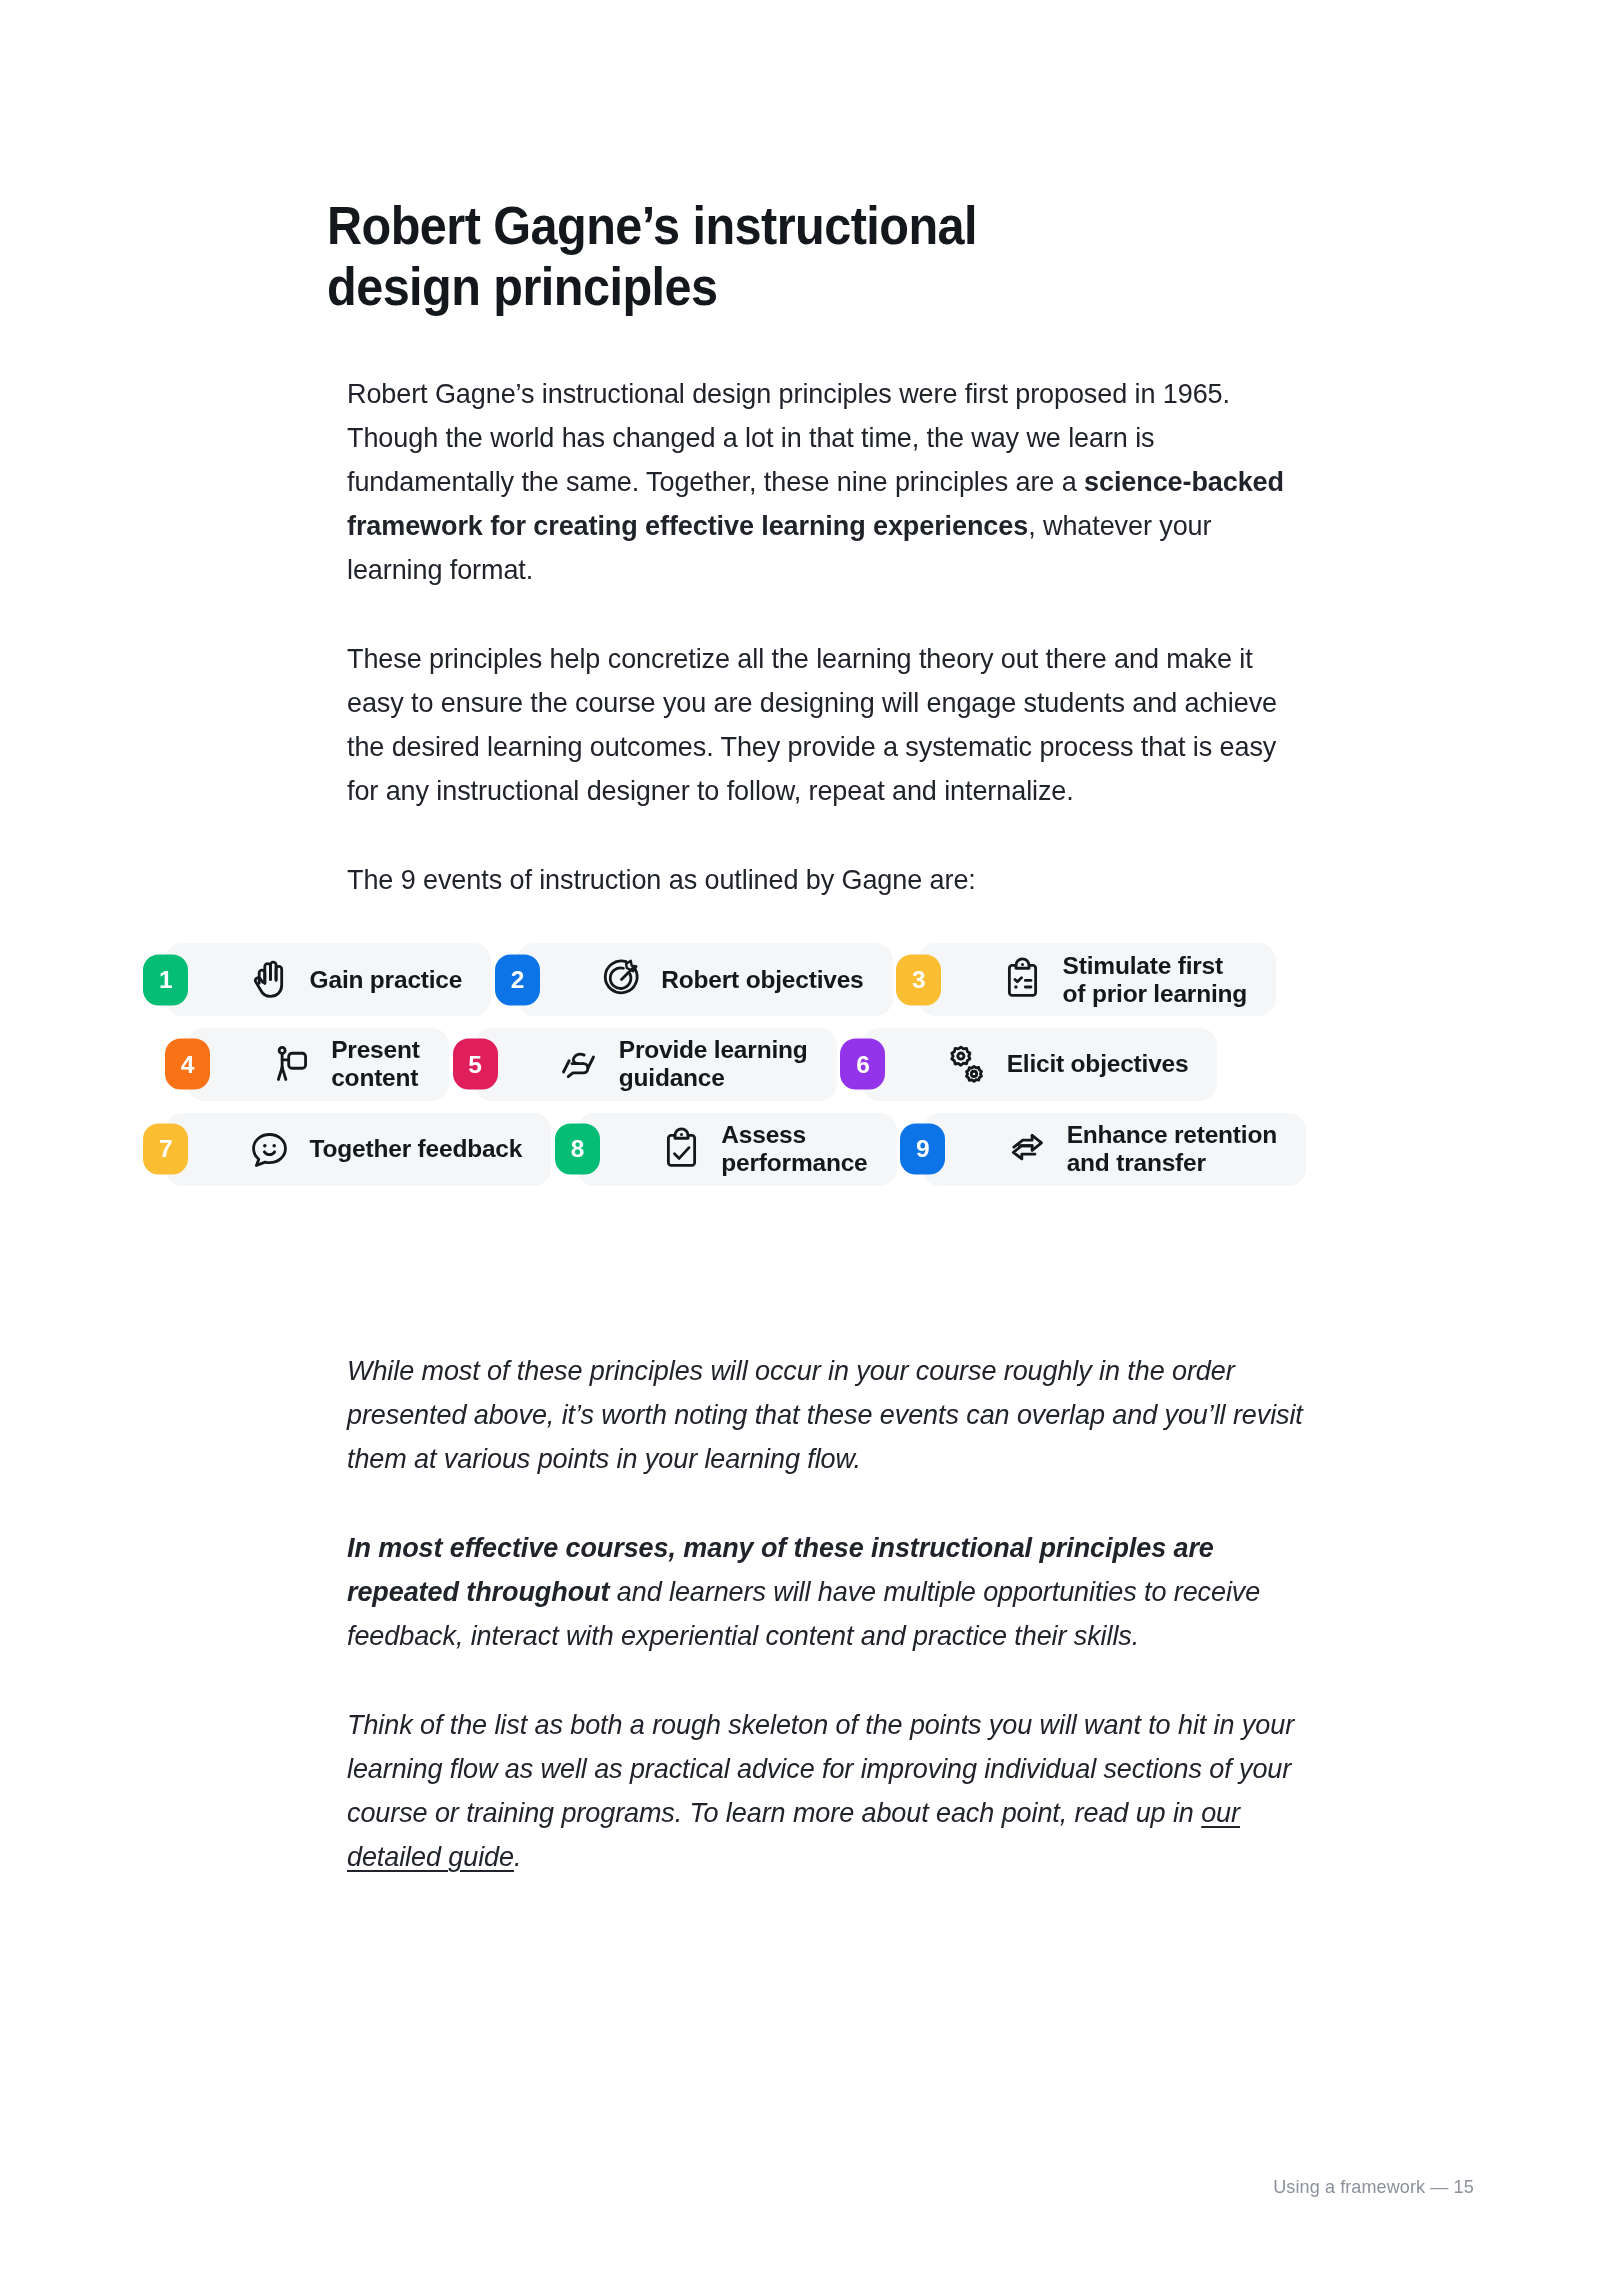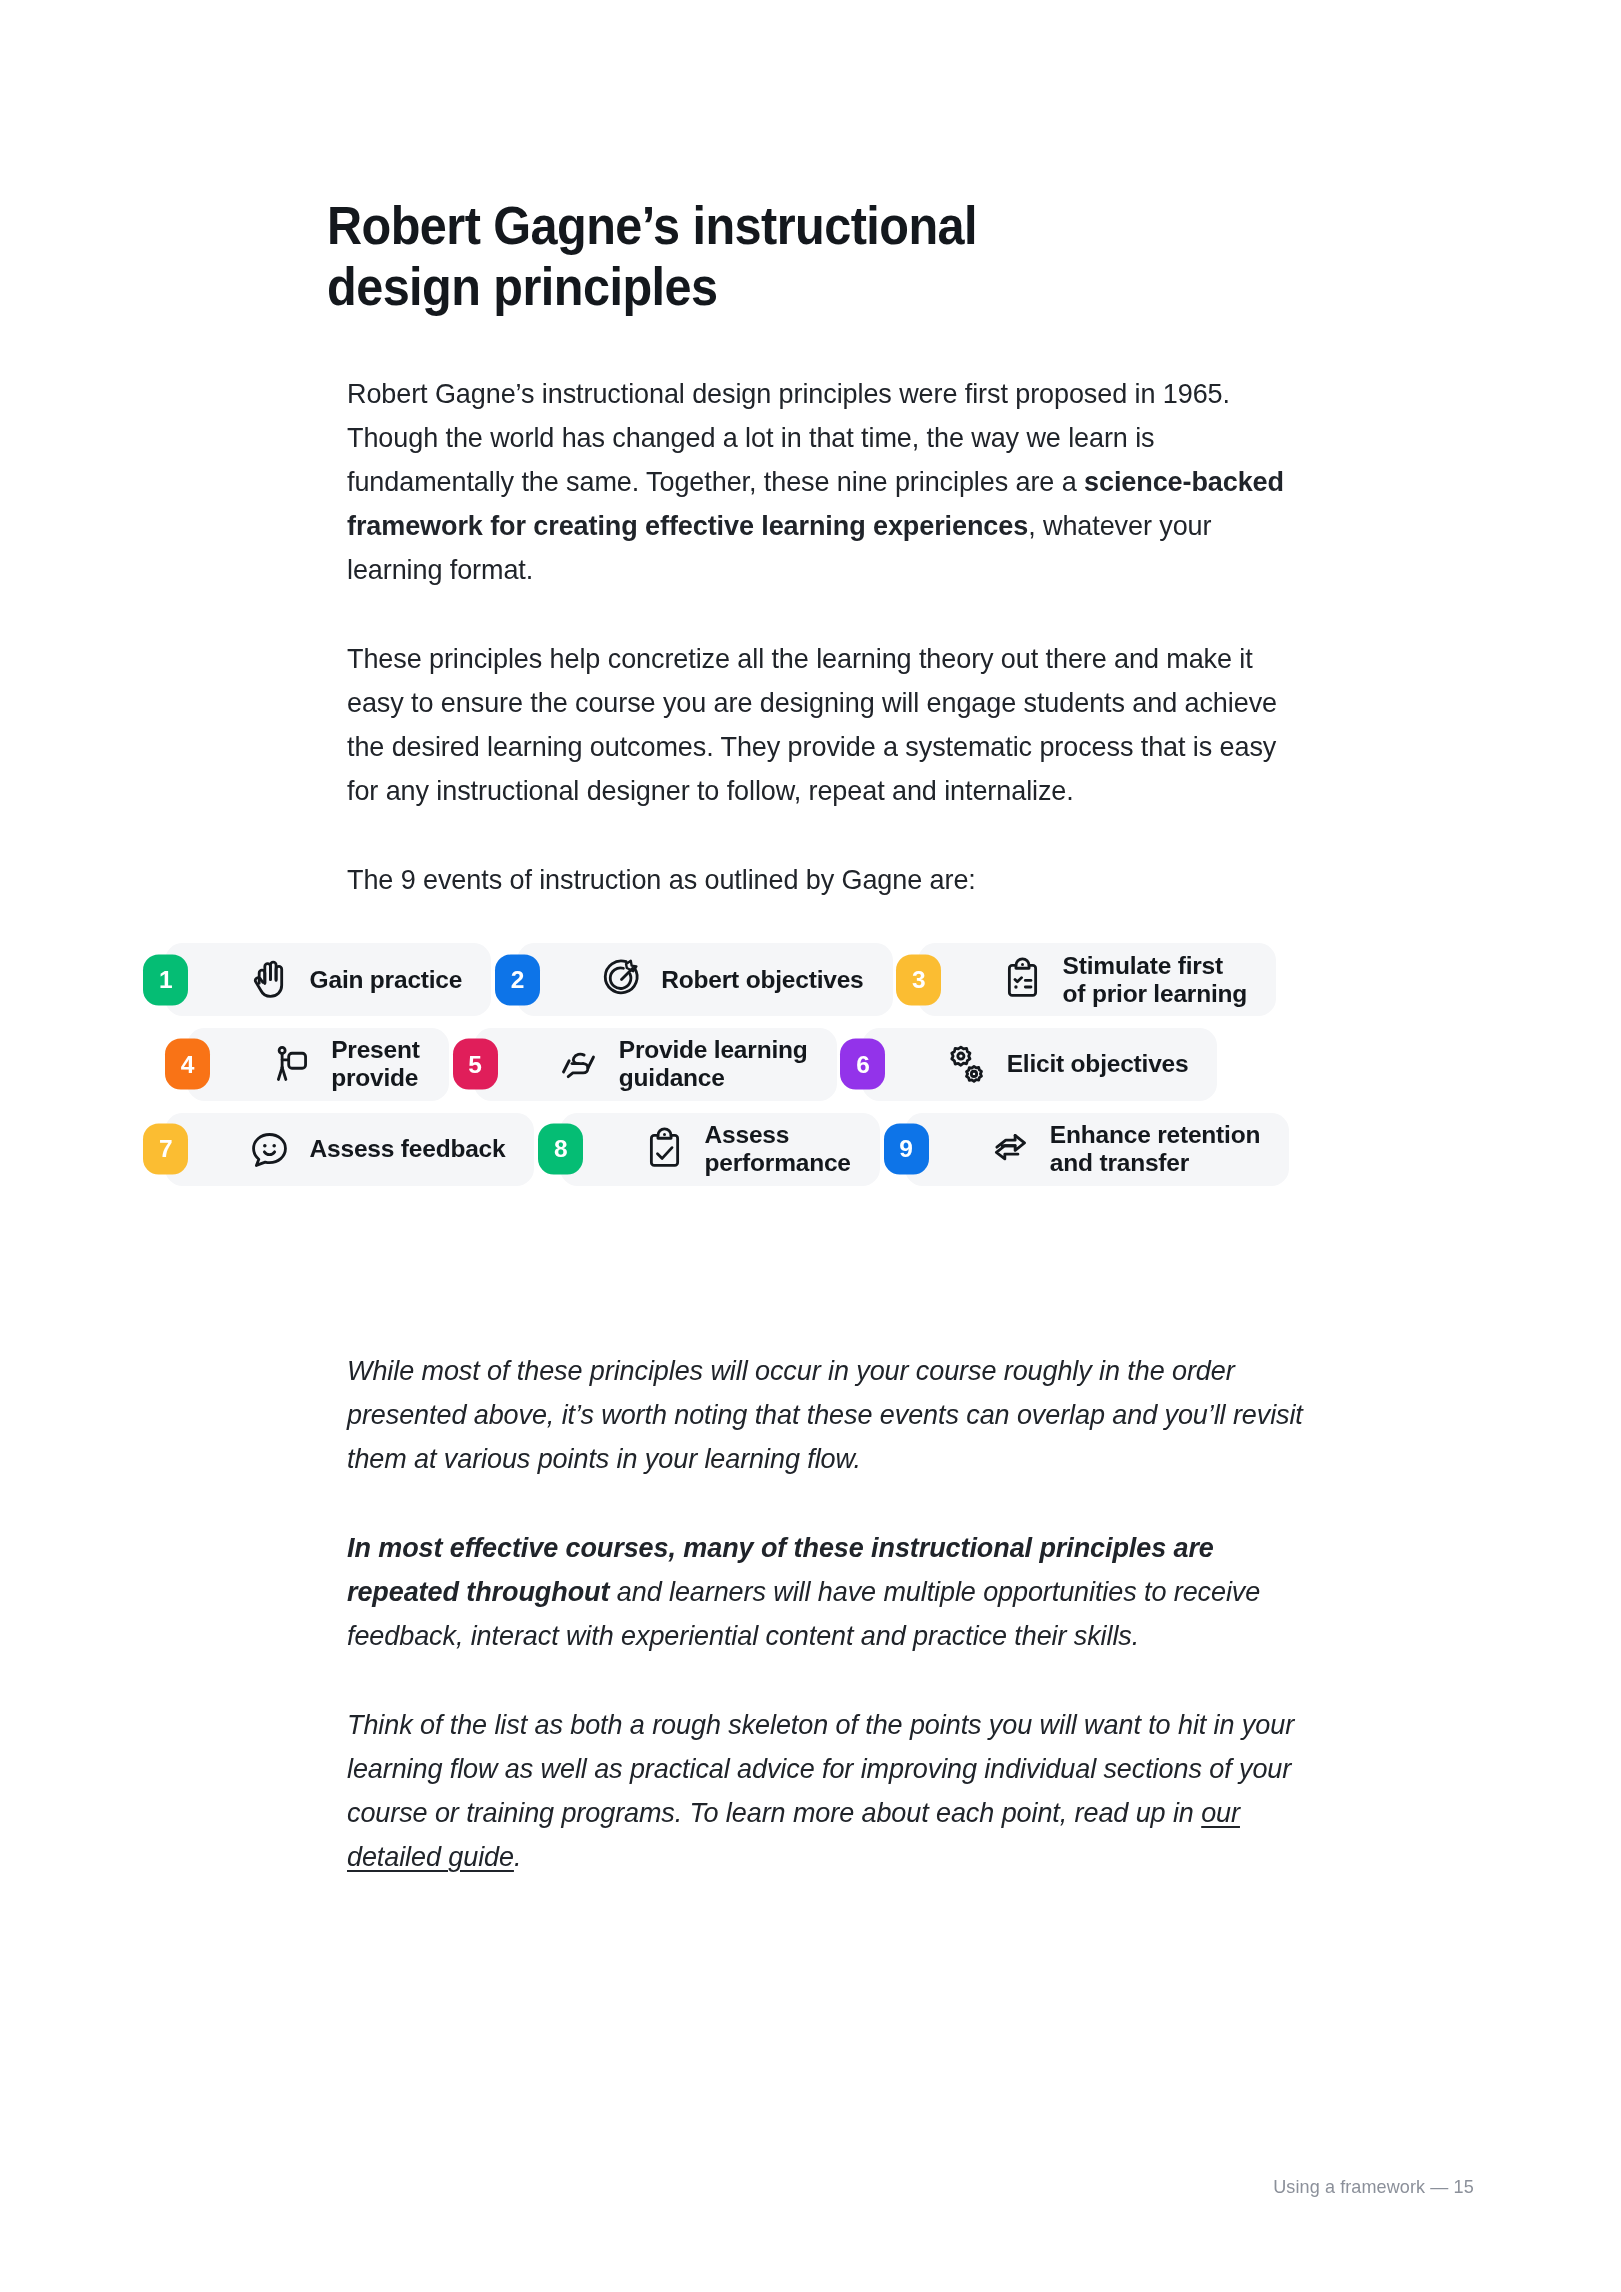--- a/index.html
+++ b/index.html
@@ -216,21 +216,21 @@
           <svg viewBox="0 0 48 48" fill="none" stroke="currentColor" stroke-width="3" stroke-linecap="round" stroke-linejoin="round">
             <circle cx="14" cy="9" r="3.2"></circle>
             <path d="M14 13v14"></path>
             <path d="M14 27l-4 13"></path>
             <path d="M14 27l4 13"></path>
             <path d="M14 19h6"></path>
             <rect x="21" y="12" width="18" height="16" rx="3.5"></rect>
           </svg>
         </span>
         <span class="chip-label">Present
-provide</span>
+content</span>
       </div>
 
       <div class="chip">
         <span class="badge" style="background:#e01e5a">5</span>
         <span class="chip-icon">
           <svg viewBox="0 0 48 48" fill="none" stroke="currentColor" stroke-width="3" stroke-linecap="round" stroke-linejoin="round">
             <path d="M8 32l6-12"></path>
             <path d="M40 16l-6 12"></path>
             <path d="M30 14c-4-2-9-1-11 3-1.5 3 .5 6 4 6h6"></path>
             <path d="M29 23c3 0 5 2 5 5s-2 5-5 5H18l-5 4"></path>
@@ -260,21 +260,21 @@
       <div class="chip">
         <span class="badge" style="background:#fbbd32">7</span>
         <span class="chip-icon">
           <svg viewBox="0 0 48 48" fill="none" stroke="currentColor" stroke-width="3" stroke-linecap="round" stroke-linejoin="round">
             <path d="M41 23c0 8.5-7.6 15-17 15-1.6 0-3.1-.2-4.6-.6L10 41l2.6-6.6C9.1 31.6 7 27.6 7 23 7 14.5 14.6 8 24 8s17 6.5 17 15z"></path>
             <circle cx="19" cy="20" r="1.9" fill="currentColor" stroke="none"></circle>
             <circle cx="29" cy="20" r="1.9" fill="currentColor" stroke="none"></circle>
             <path d="M18.5 26.5c1.4 2 3.3 3 5.5 3s4.1-1 5.5-3"></path>
           </svg>
         </span>
-        <span class="chip-label">Assess feedback</span>
+        <span class="chip-label">Together feedback</span>
       </div>
 
       <div class="chip">
         <span class="badge" style="background:#05bd74">8</span>
         <span class="chip-icon">
           <svg viewBox="0 0 48 48" fill="none" stroke="currentColor" stroke-width="3" stroke-linecap="round" stroke-linejoin="round">
             <path d="M17 9h-4a3 3 0 0 0-3 3v26a3 3 0 0 0 3 3h22a3 3 0 0 0 3-3V12a3 3 0 0 0-3-3h-4"></path>
             <path d="M17 9a7 7 0 0 1 14 0v3H17z"></path>
             <circle cx="24" cy="8" r="1.6" fill="currentColor" stroke="none"></circle>
             <path d="M16.5 28.5l5 5L32 22"></path>

